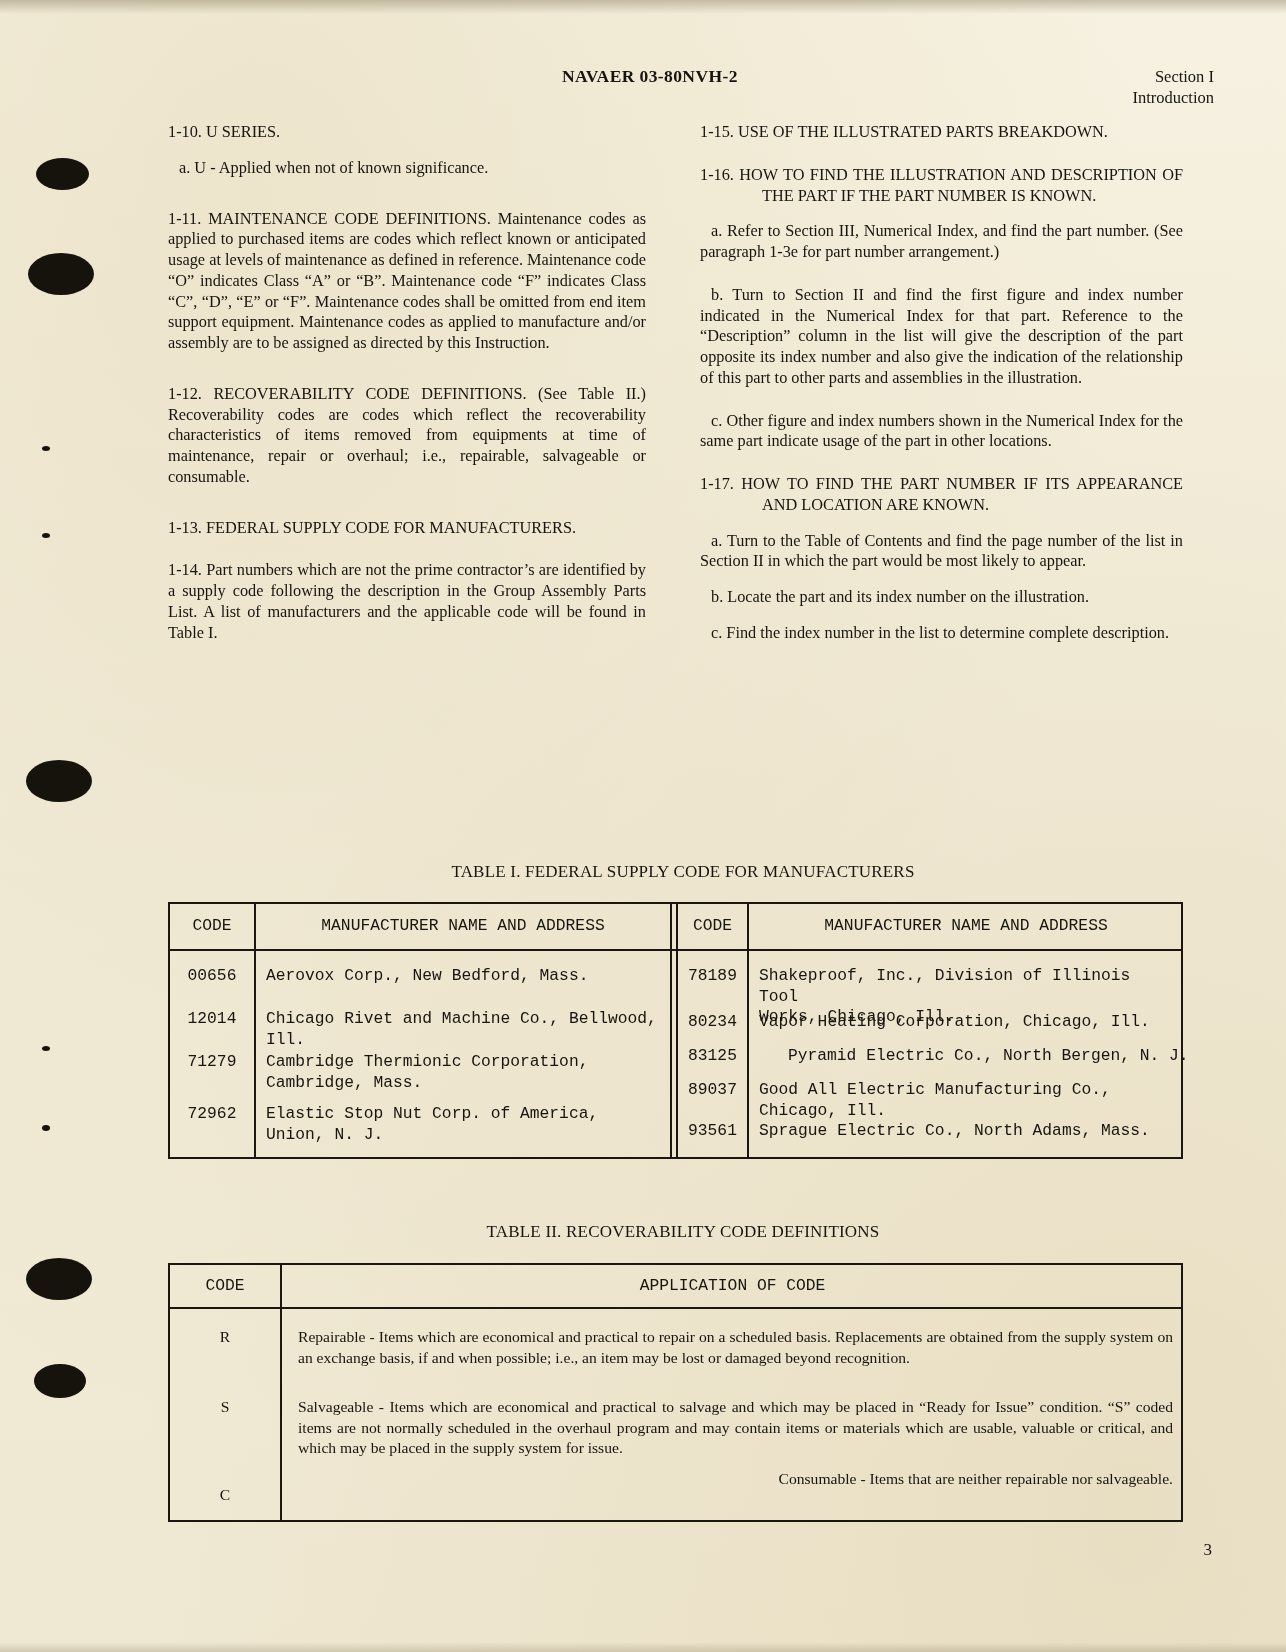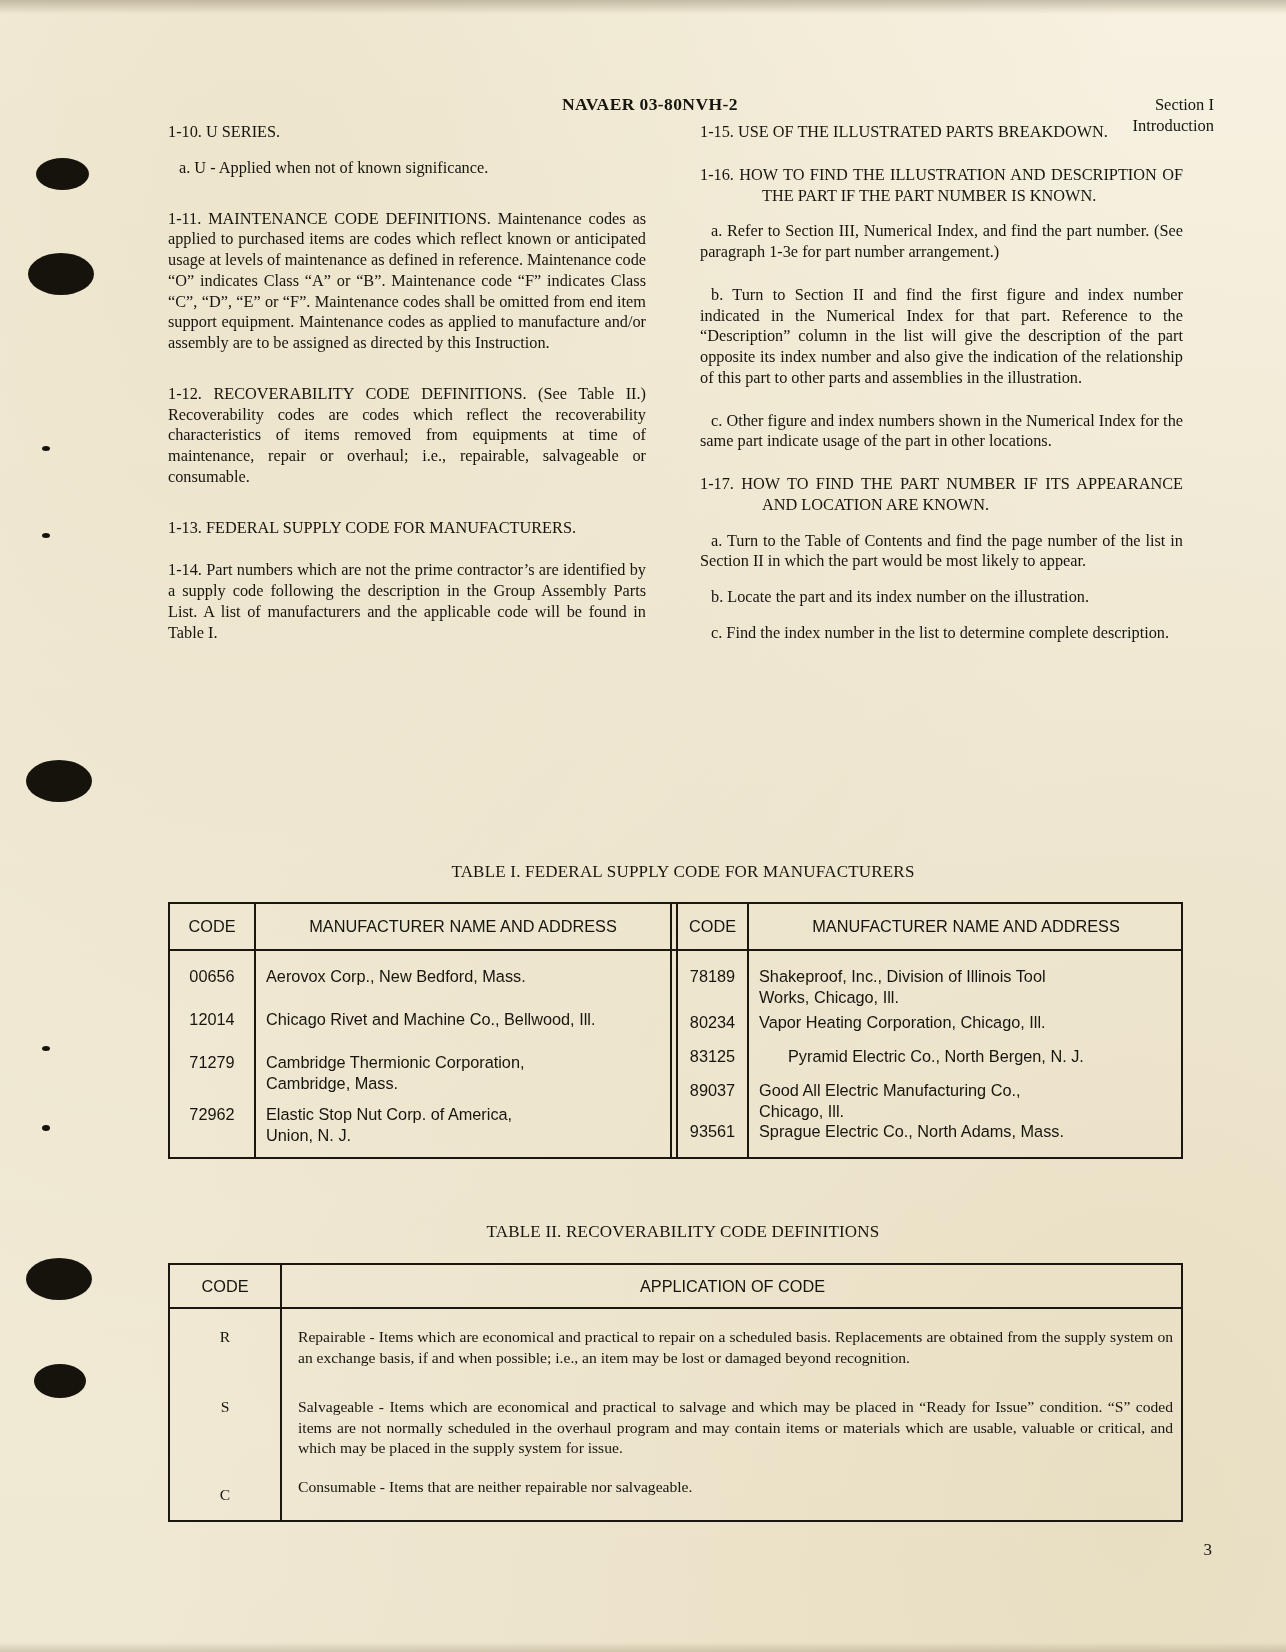--- a/index.html
+++ b/index.html
@@ -51,21 +51,20 @@
     border-radius: 50%;
   }
 
   
   .header {
     position: absolute;
     top: 66px;
     left: 160px;
     right: 72px;
     height: 46px;
-    margin-top: 28px;
   }
   .doc-number {
     position: absolute;
     left: 402px;
     top: 0;
     font-family: "Liberation Serif", serif;
     font-weight: bold;
     font-size: 17.5px;
     letter-spacing: 0.4px;
   }
@@ -147,21 +146,21 @@
   .rule-h {
     position: absolute;
     height: 1.7px;
     background: #1b1710;
   }
 
   .cellpos {
     position: absolute;
     font-size: 16.3px;
     line-height: 1.26;
-    font-family: Liberation Sans, sans-serif;
+    font-family: Liberation Mono, monospace;
   }
   .cell-code {
     text-align: center;
   }
 
   
   #table-two { left: 168px; top: 1263px; width: 1015px; height: 225px; }
   .t2cell {
     position: absolute;
     font-family: "Liberation Sans Narrow", "Liberation Serif", serif;
@@ -310,18 +309,18 @@
     <div class="cellpos" style="left:0; width:110px; top:11px; text-align:center;">CODE</div>
     <div class="cellpos" style="left:112px; width:901px; top:11px; text-align:center;">APPLICATION OF CODE</div>
 
     <div class="t2cell" style="left:0; width:110px; top:62px; text-align:center;">R</div>
     <div class="t2cell" style="left:128px; width:875px; top:62px;">Repairable - Items which are economical and practical to repair on a scheduled basis.  Replacements are obtained from the supply system on an exchange basis, if and when possible; i.e., an item may be lost or damaged beyond recognition.</div>
 
     <div class="t2cell" style="left:0; width:110px; top:132px; text-align:center;">S</div>
     <div class="t2cell" style="left:128px; width:875px; top:132px;">Salvageable - Items which are economical and practical to salvage and which may be placed in “Ready for Issue” condition.   “S” coded items are not normally scheduled in the overhaul program and may contain items or materials which are usable, valuable or critical, and which may be placed in the supply system for issue.</div>
 
     <div class="t2cell" style="left:0; width:110px; top:220px; text-align:center;">C</div>
-    <div class="t2cell" style="left:128px; width:875px; top:212px; text-align:left;">Consumable - Items that are neither repairable nor salvageable.</div>
+    <div class="t2cell" style="left:128px; width:875px; top:204px; text-align:right;">Consumable - Items that are neither repairable nor salvageable.</div>
   </div>
 
   <div class="page-number">3</div>
 
 </div>
 
 </body></html>

